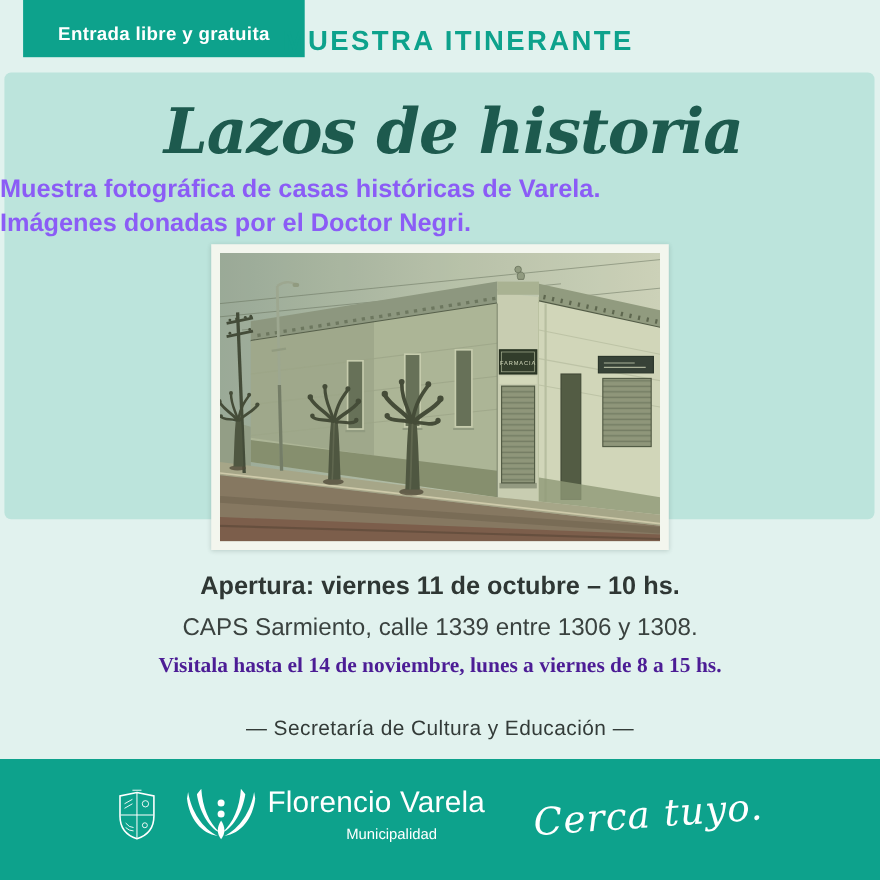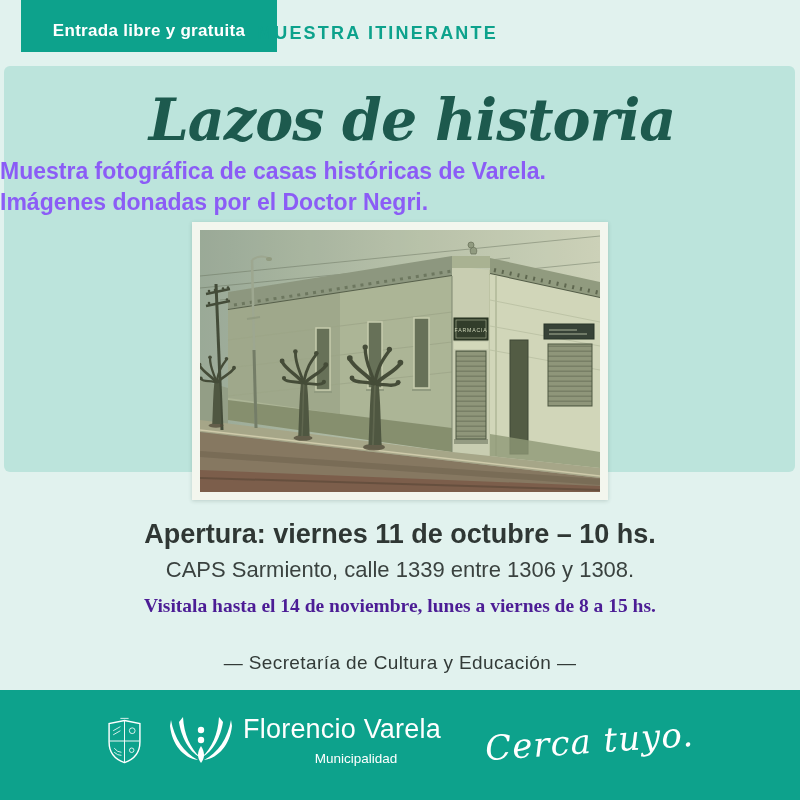--- a/index.html
+++ b/index.html
@@ -14,21 +14,21 @@
 
   
   .badge {
     position:absolute; left:21px; top:0; width:256px; height:52px;
     background:#0da28c; color:#ffffff;
     display:flex; align-items:center; justify-content:center;
     padding-top:9px; font-size:17px; font-weight:700; letter-spacing:.3px;
   }
   .tagline {
     position:absolute; left:257px; top:23px;
-    color:#0da28c; font-size:18px; font-weight:700; letter-spacing:2.2px;
+    color:#0da28c; font-size:25px; font-weight:700; letter-spacing:2.2px;
     white-space:nowrap;
   }
 
   
   .band {
     position:absolute; left:4px; right:5px; top:66px; height:406px;
     background:#bce4dc; border-radius:6px;
   }
 
   
@@ -45,21 +45,21 @@
   
   .photo-frame {
     position:absolute; left:192px; top:222px; width:416px; height:278px;
     background:#f3f6ee; padding:8px;
     box-shadow:0 1px 4px rgba(40,70,60,.20);
   }
   .photo-frame svg { display:block; }
 
   
   .detail { position:absolute; left:0; width:100%; text-align:center; white-space:nowrap; }
-  .line-opening  { top:519px; font-size:27px;   font-weight:700; color:#2f3734; }
+  .line-opening  { top:519px; font-size:23px;   font-weight:700; color:#2f3734; }
   .line-location { top:557px; font-size:22px;   font-weight:400; color:#3a423f; }
   .line-visit    { top:595px; font-size:19.5px; font-weight:700; color:#4c1d95;font-family:Liberation Serif, serif; }
   .line-dept     { top:652px; font-size:19px;   font-weight:400; color:#333b38; letter-spacing:.4px; }
 
   
   .footer {
     position:absolute; left:0; bottom:0; width:800px; height:110px;
     background:#0da28c; color:#fff;
     display:flex; align-items:center; justify-content:center;
   }

